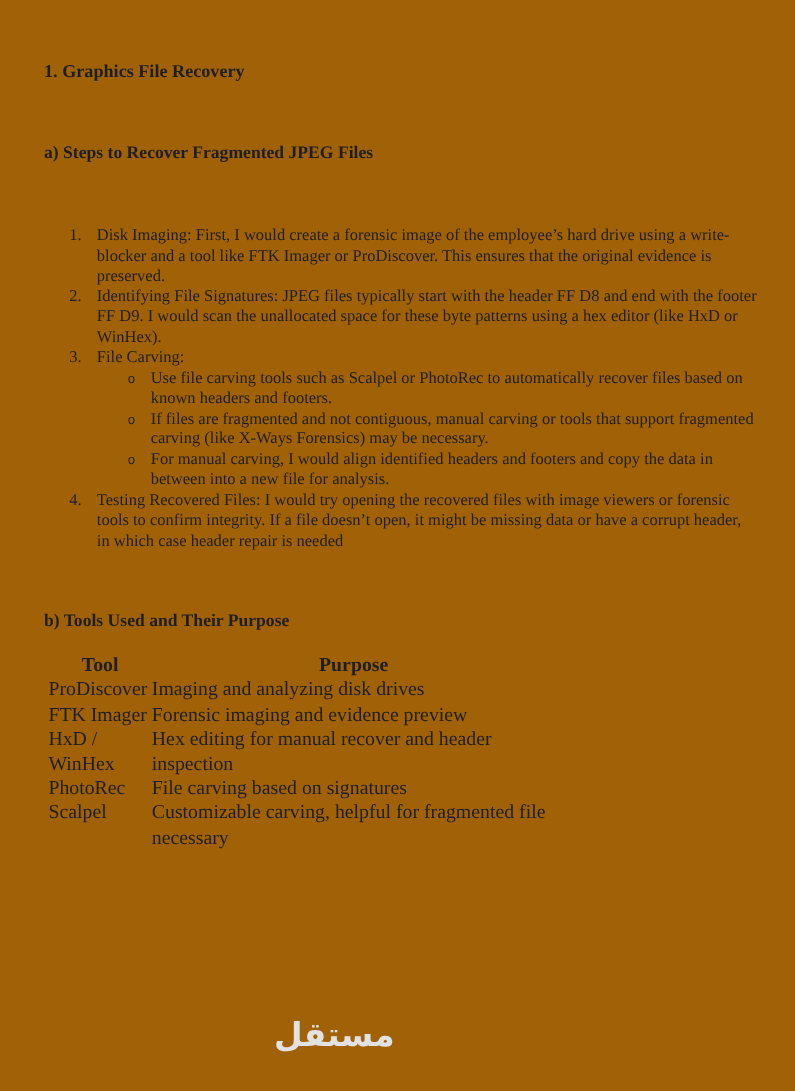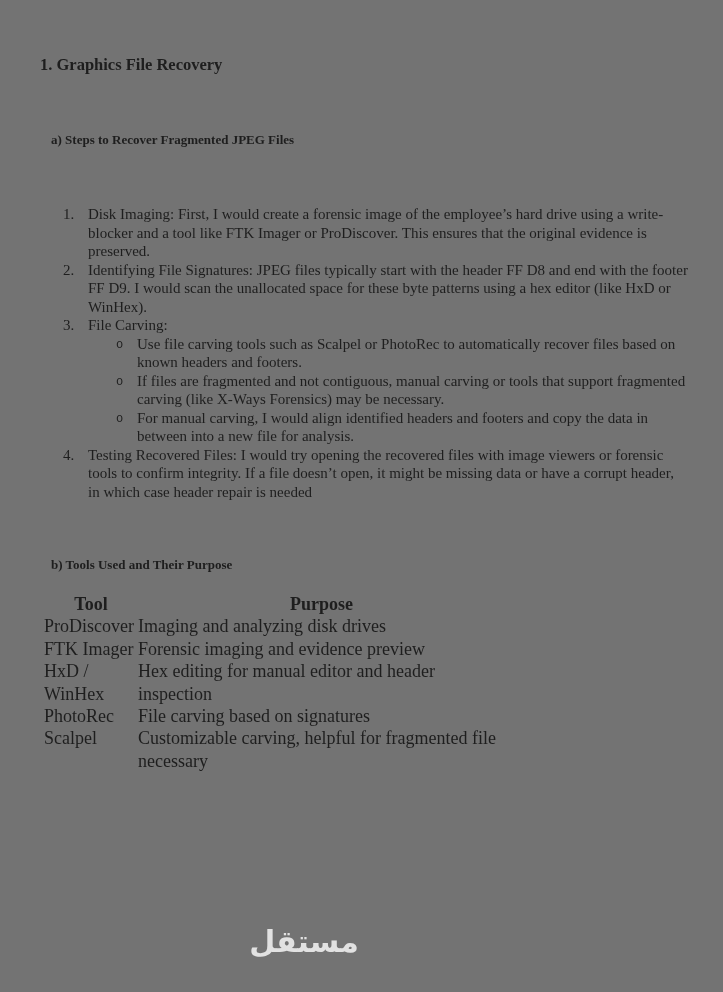--- a/index.html
+++ b/index.html
@@ -4,42 +4,42 @@
 <style>
   html, body {
     margin: 0;
     padding: 0;
     background: #ffffff;
   }
   .page {
     position: relative;
     width: 723px;
     height: 992px;
-    background: #737373;
+    background: #a16207;
     overflow: hidden;
     font-family: "Liberation Serif", "DejaVu Serif", serif;
     color: #1e1e1e;
   }
   .content {
     position: absolute;
     left: 40px;
     top: 55px;
     width: 648px;
   }
   .doc-title {
     font-size: 16.5px;
     line-height: 19px;
     font-weight: 700;
     margin: 0 0 56px 0;
   }
   .section-heading {
-    font-size: 13px;
+    font-size: 16px;
     line-height: 19px;
     font-weight: 700;
-    margin: 11px;
+    margin: 0;
   }
   .section-heading.sec-a { margin-bottom: 56px; }
   .section-heading.sec-b { margin-top: 54px; margin-bottom: 19px; }
   .intro {
     font-size: 15px;
     line-height: 18.5px;
     margin: 0 0 21px 0;
   }
   ol.steps {
     list-style: none;
@@ -160,21 +160,21 @@
       <div class="t-row">
         <div class="cell">ProDiscover</div>
         <div class="cell">Imaging and analyzing disk drives</div>
       </div>
       <div class="t-row">
         <div class="cell">FTK Imager</div>
         <div class="cell">Forensic imaging and evidence preview</div>
       </div>
       <div class="t-row">
         <div class="cell">HxD / WinHex</div>
-        <div class="cell">Hex editing for manual editor and header inspection</div>
+        <div class="cell">Hex editing for manual recover and header inspection</div>
       </div>
       <div class="t-row">
         <div class="cell">PhotoRec</div>
         <div class="cell">File carving based on signatures</div>
       </div>
       <div class="t-row">
         <div class="cell">Scalpel</div>
         <div class="cell">Customizable carving, helpful for fragmented file necessary</div>
       </div>
     </div>

